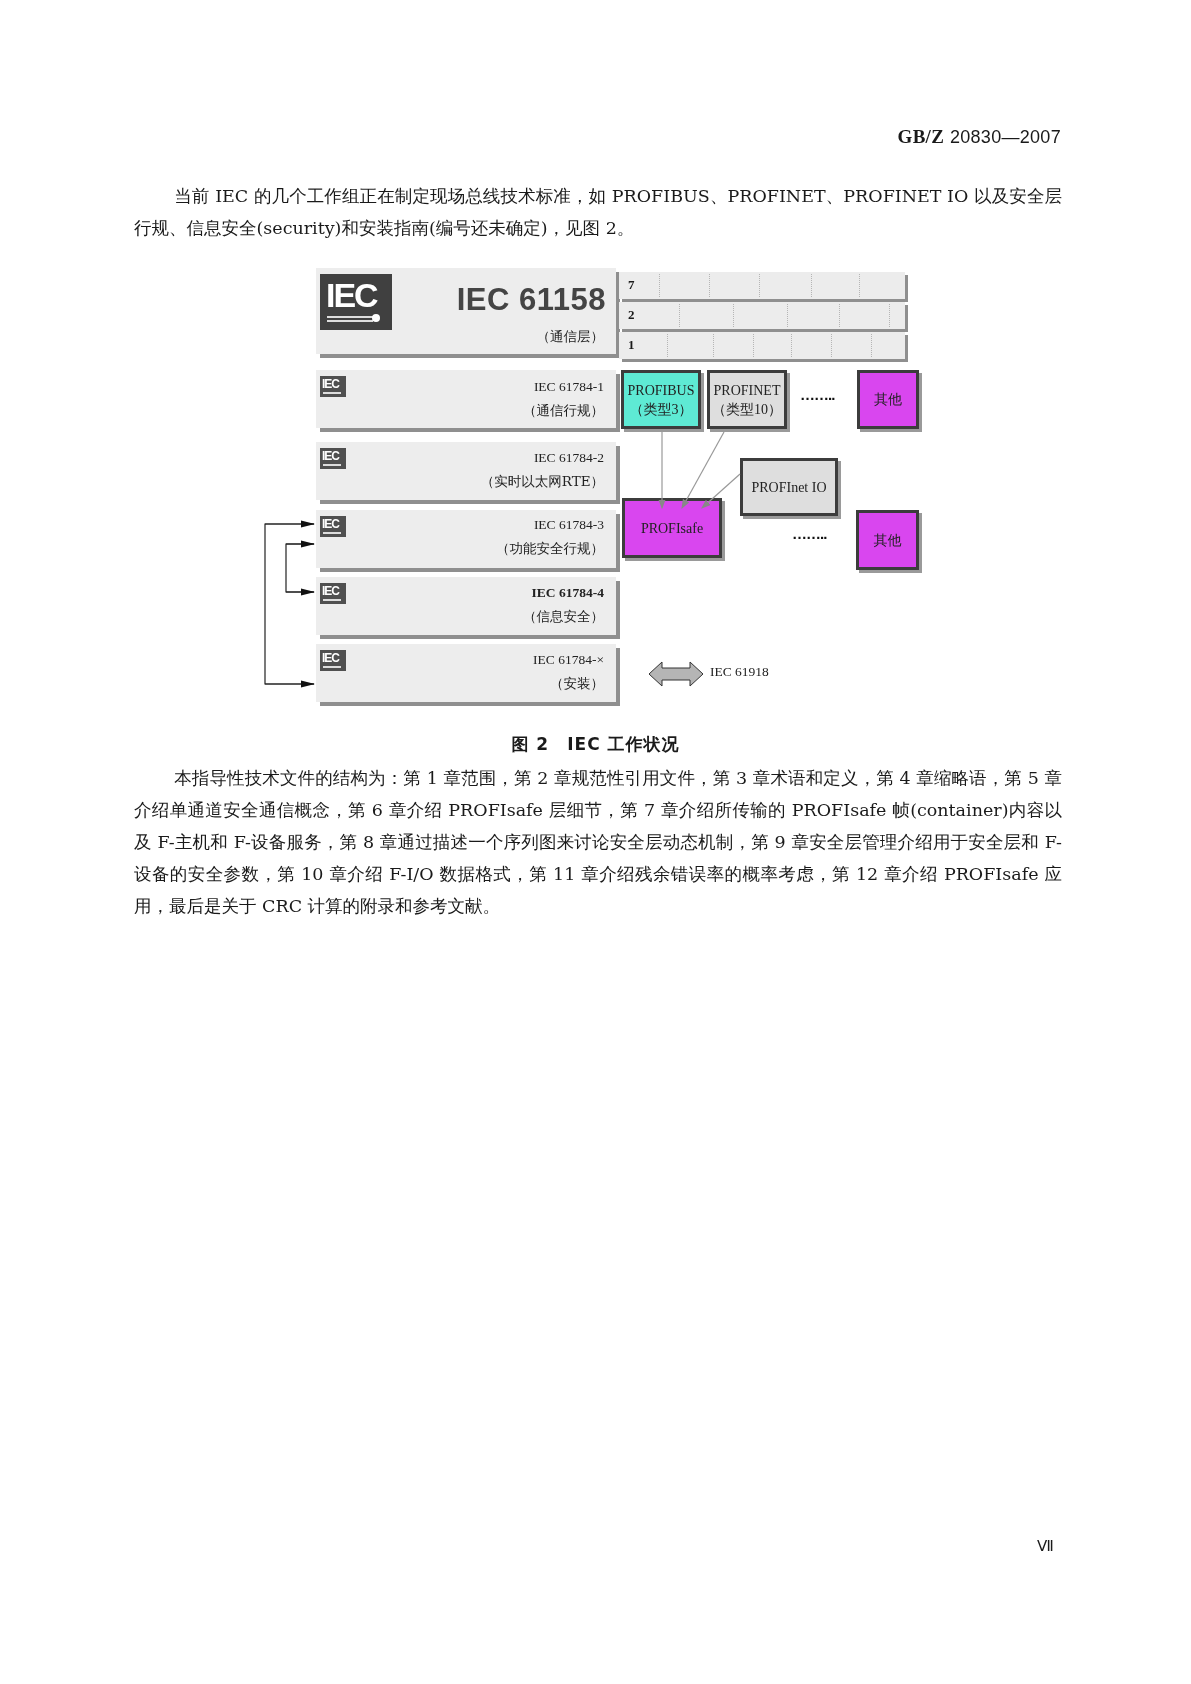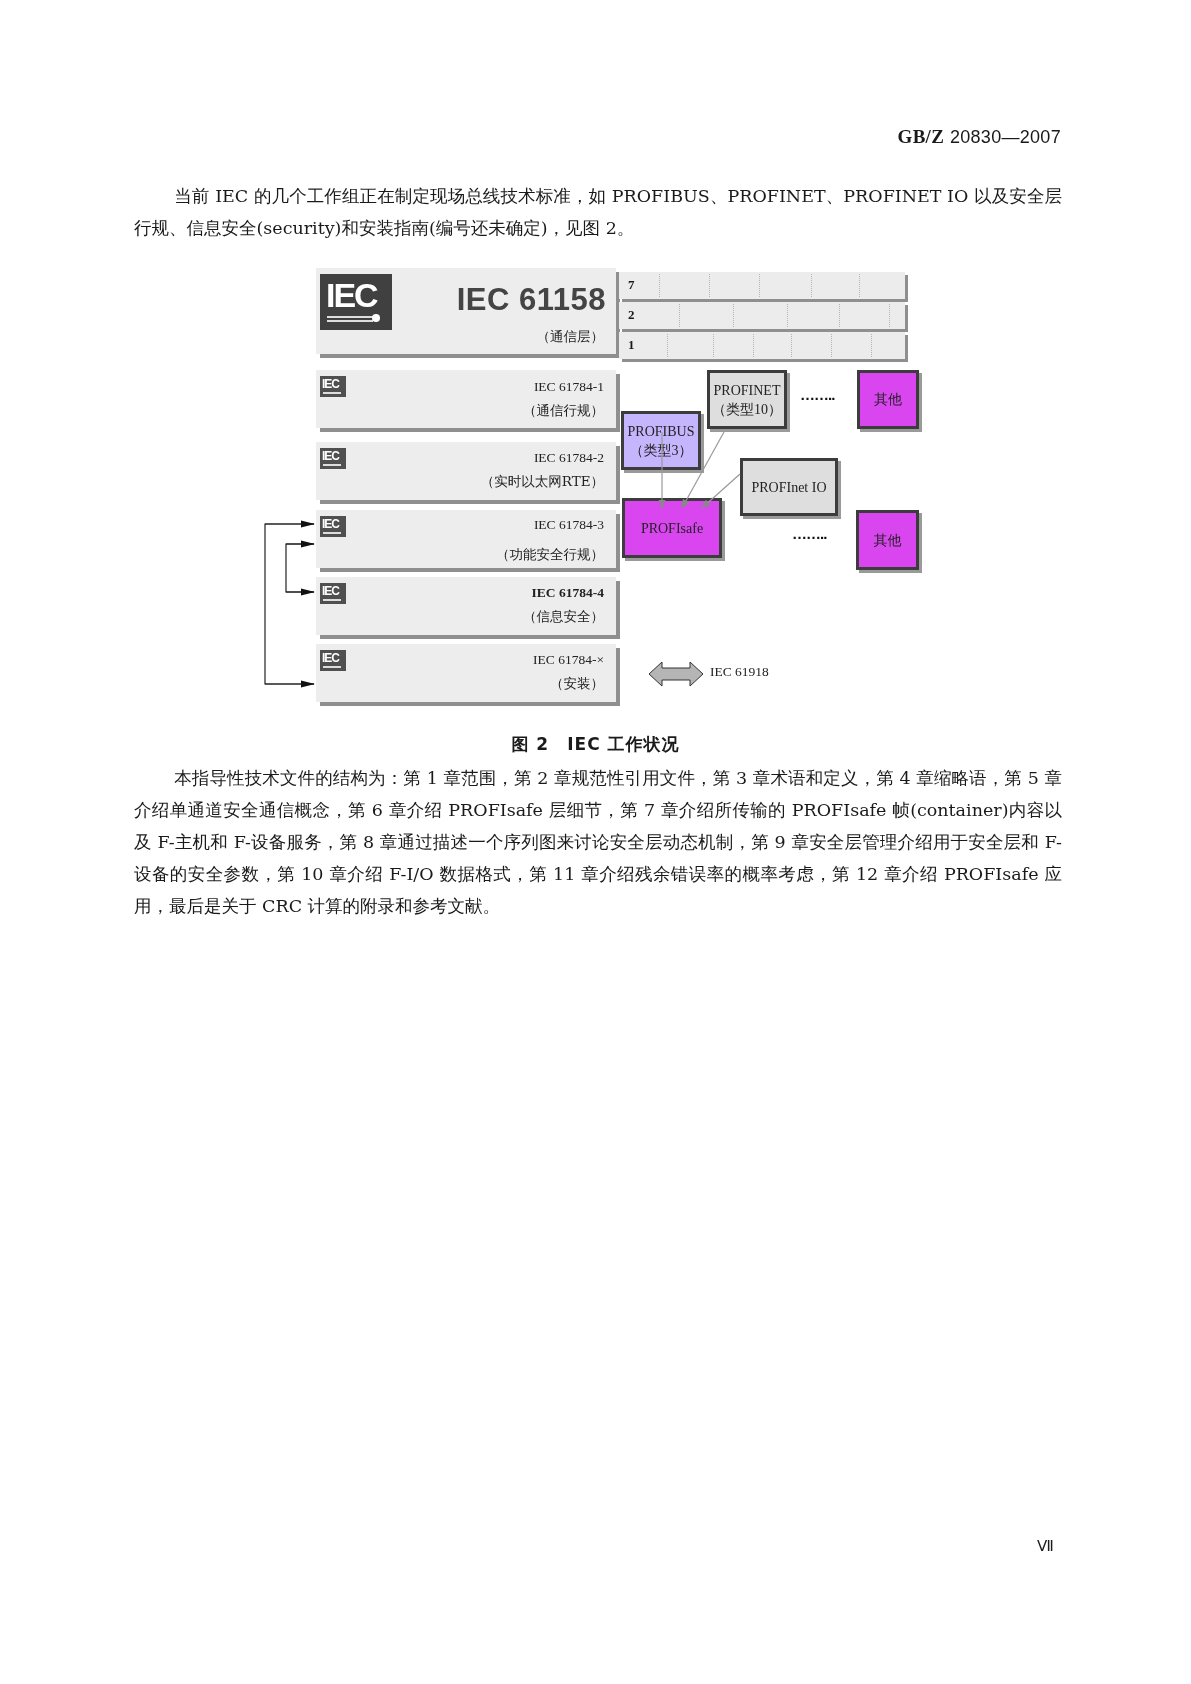--- a/index.html
+++ b/index.html
@@ -29,21 +29,21 @@
   .big-title { position: absolute; right: 10px; top: 14px; font-family: "Liberation Sans", sans-serif; font-weight: bold;
                font-size: 31px; color: #444; letter-spacing: 0.5px; }
   .sub { position: absolute; right: 12px; font-size: 13.5px; color: #222; text-align: right; }
   .std { position: absolute; right: 12px; font-family: "Liberation Serif", serif; font-size: 13.5px; color: #222; text-align: right; }
   .layer { position: absolute; left: 0; width: 286px; height: 27px; background: #ececec; box-shadow: 3px 3px 0 #8f8f8f; }
   .layer .num { position: absolute; left: 9px; top: 5px; font-family: "Liberation Serif", serif; font-weight: bold; font-size: 13px; }
   .layer .tick { position: absolute; top: 2px; width: 0; height: 23px; border-left: 1px dotted #b5b5b5; }
   .box { position: absolute; border: 3px solid #3c3c3c; box-shadow: 3px 3px 0 #9a9a9a; display: flex;
          align-items: center; justify-content: center; text-align: center; font-family: "Liberation Serif", serif;
          font-size: 14px; line-height: 19px; color: #222; box-sizing: border-box; }
-  .box.dark { background: #c4b5fd; margin-top: 41px; } .box.mid { background: #dedede; align-items: center; } .box.light { background: #d946ef; }
+  .box.dark { background: #5eead4; } .box.mid { background: #dedede; align-items: center; } .box.light { background: #d946ef; }
   .dots { position: absolute; font-family: "Liberation Sans", sans-serif; font-weight: bold; font-size: 15px; letter-spacing: -1px; color: #111; }
   svg.lines { position: absolute; left: 0; top: 0; overflow: visible; }
   .caption { position: absolute; left: 0; width: 1191px; top: 733px; text-align: center; font-size: 17px; font-weight: bold;
              font-family: "DejaVu Sans", "Liberation Sans", sans-serif; letter-spacing: 1px; }
   .page-no { position: absolute; left: 1037px; top: 1537px; font-family: "Liberation Serif", serif; font-size: 15px; }
 </style>
 </head>
 <body>
 
 <div class="header-code">
@@ -108,21 +108,21 @@
       </div>
     <div class="std" style="top:8px;">IEC 61784-2</div>
     <div class="sub" style="top:31px;">（实时以太网RTE）</div>
   </div>
   <div class="bar" style="left:54px; top:248px; width:300px; height:58px;">
     <div class="iec-small">
         <span class="t">IEC</span>
         <span class="l"></span>
       </div>
     <div class="std" style="top:7px;">IEC 61784-3</div>
-    <div class="sub" style="top:36px;font-family:Liberation Serif, serif;">（功能安全行规）</div>
+    <div class="sub" style="top:30px;font-family:Liberation Serif, serif;">（功能安全行规）</div>
   </div>
   <div class="bar" style="left:54px; top:315px; width:300px; height:58px;">
     <div class="iec-small">
         <span class="t">IEC</span>
         <span class="l"></span>
       </div>
     <div class="std" style="top:8px;font-weight:bold;">IEC 61784-4</div>
     <div class="sub" style="top:31px;">（信息安全）</div>
   </div>
   <div class="bar" style="left:54px; top:382px; width:300px; height:58px;">

